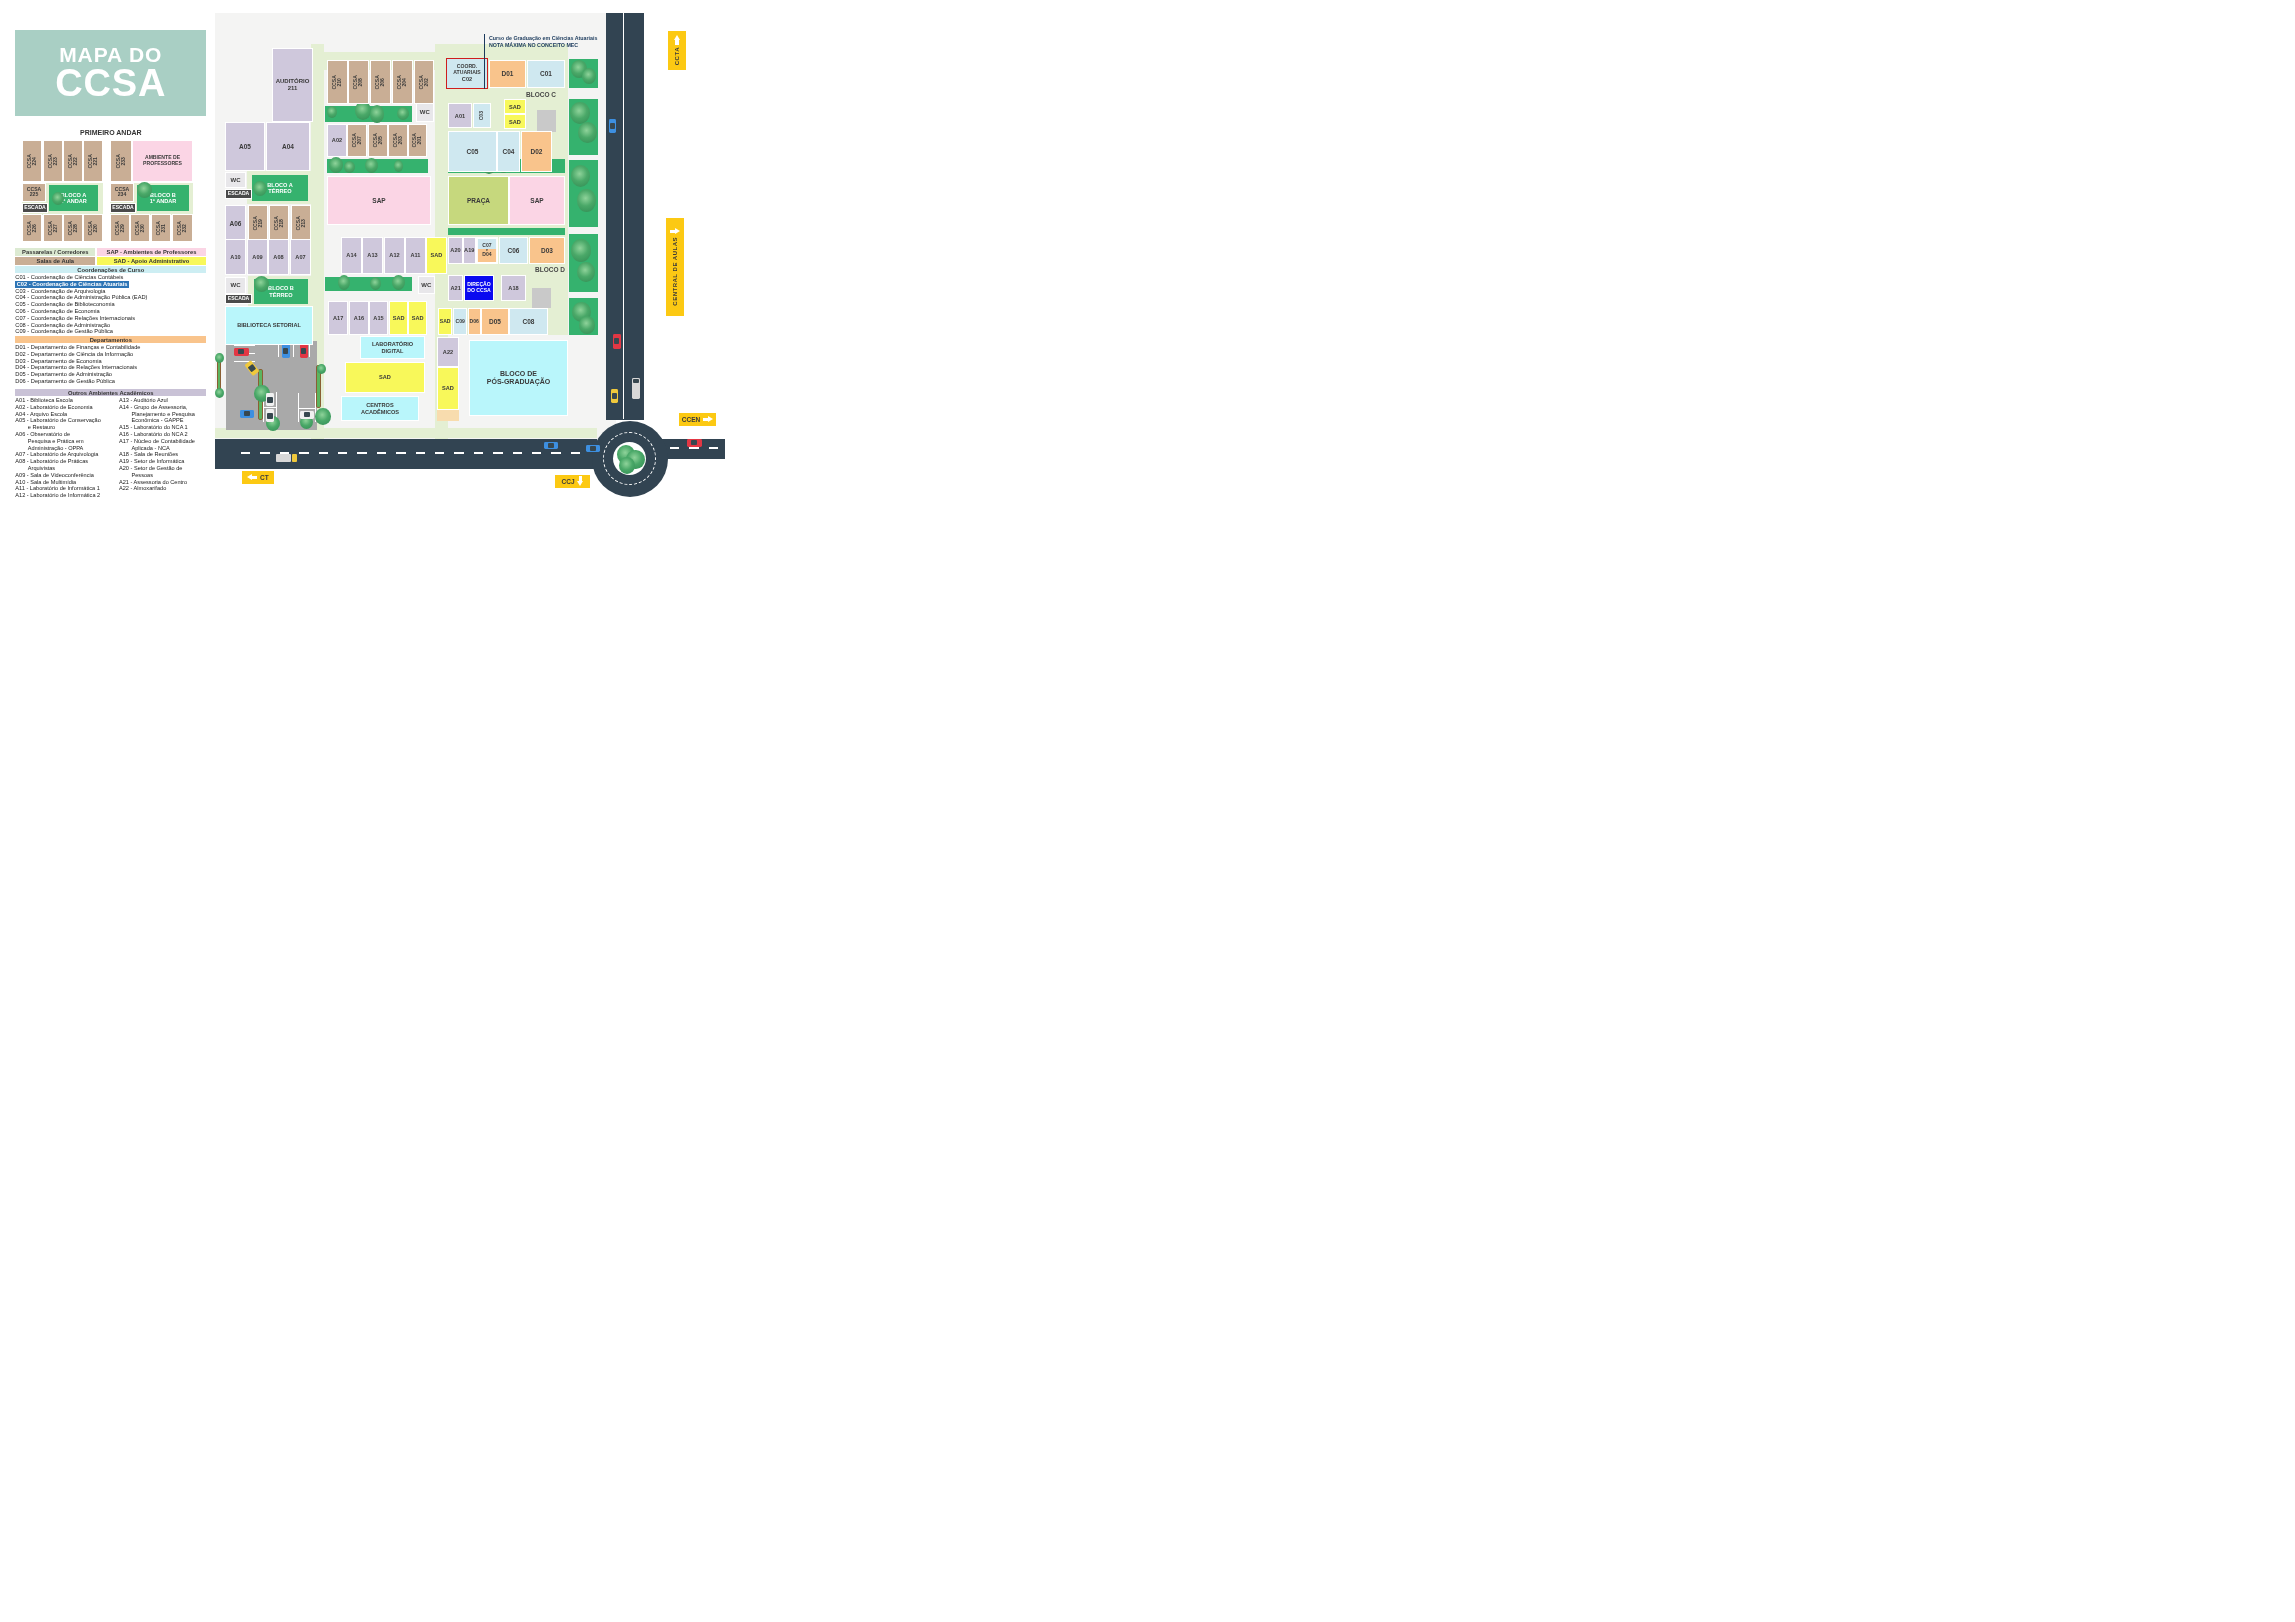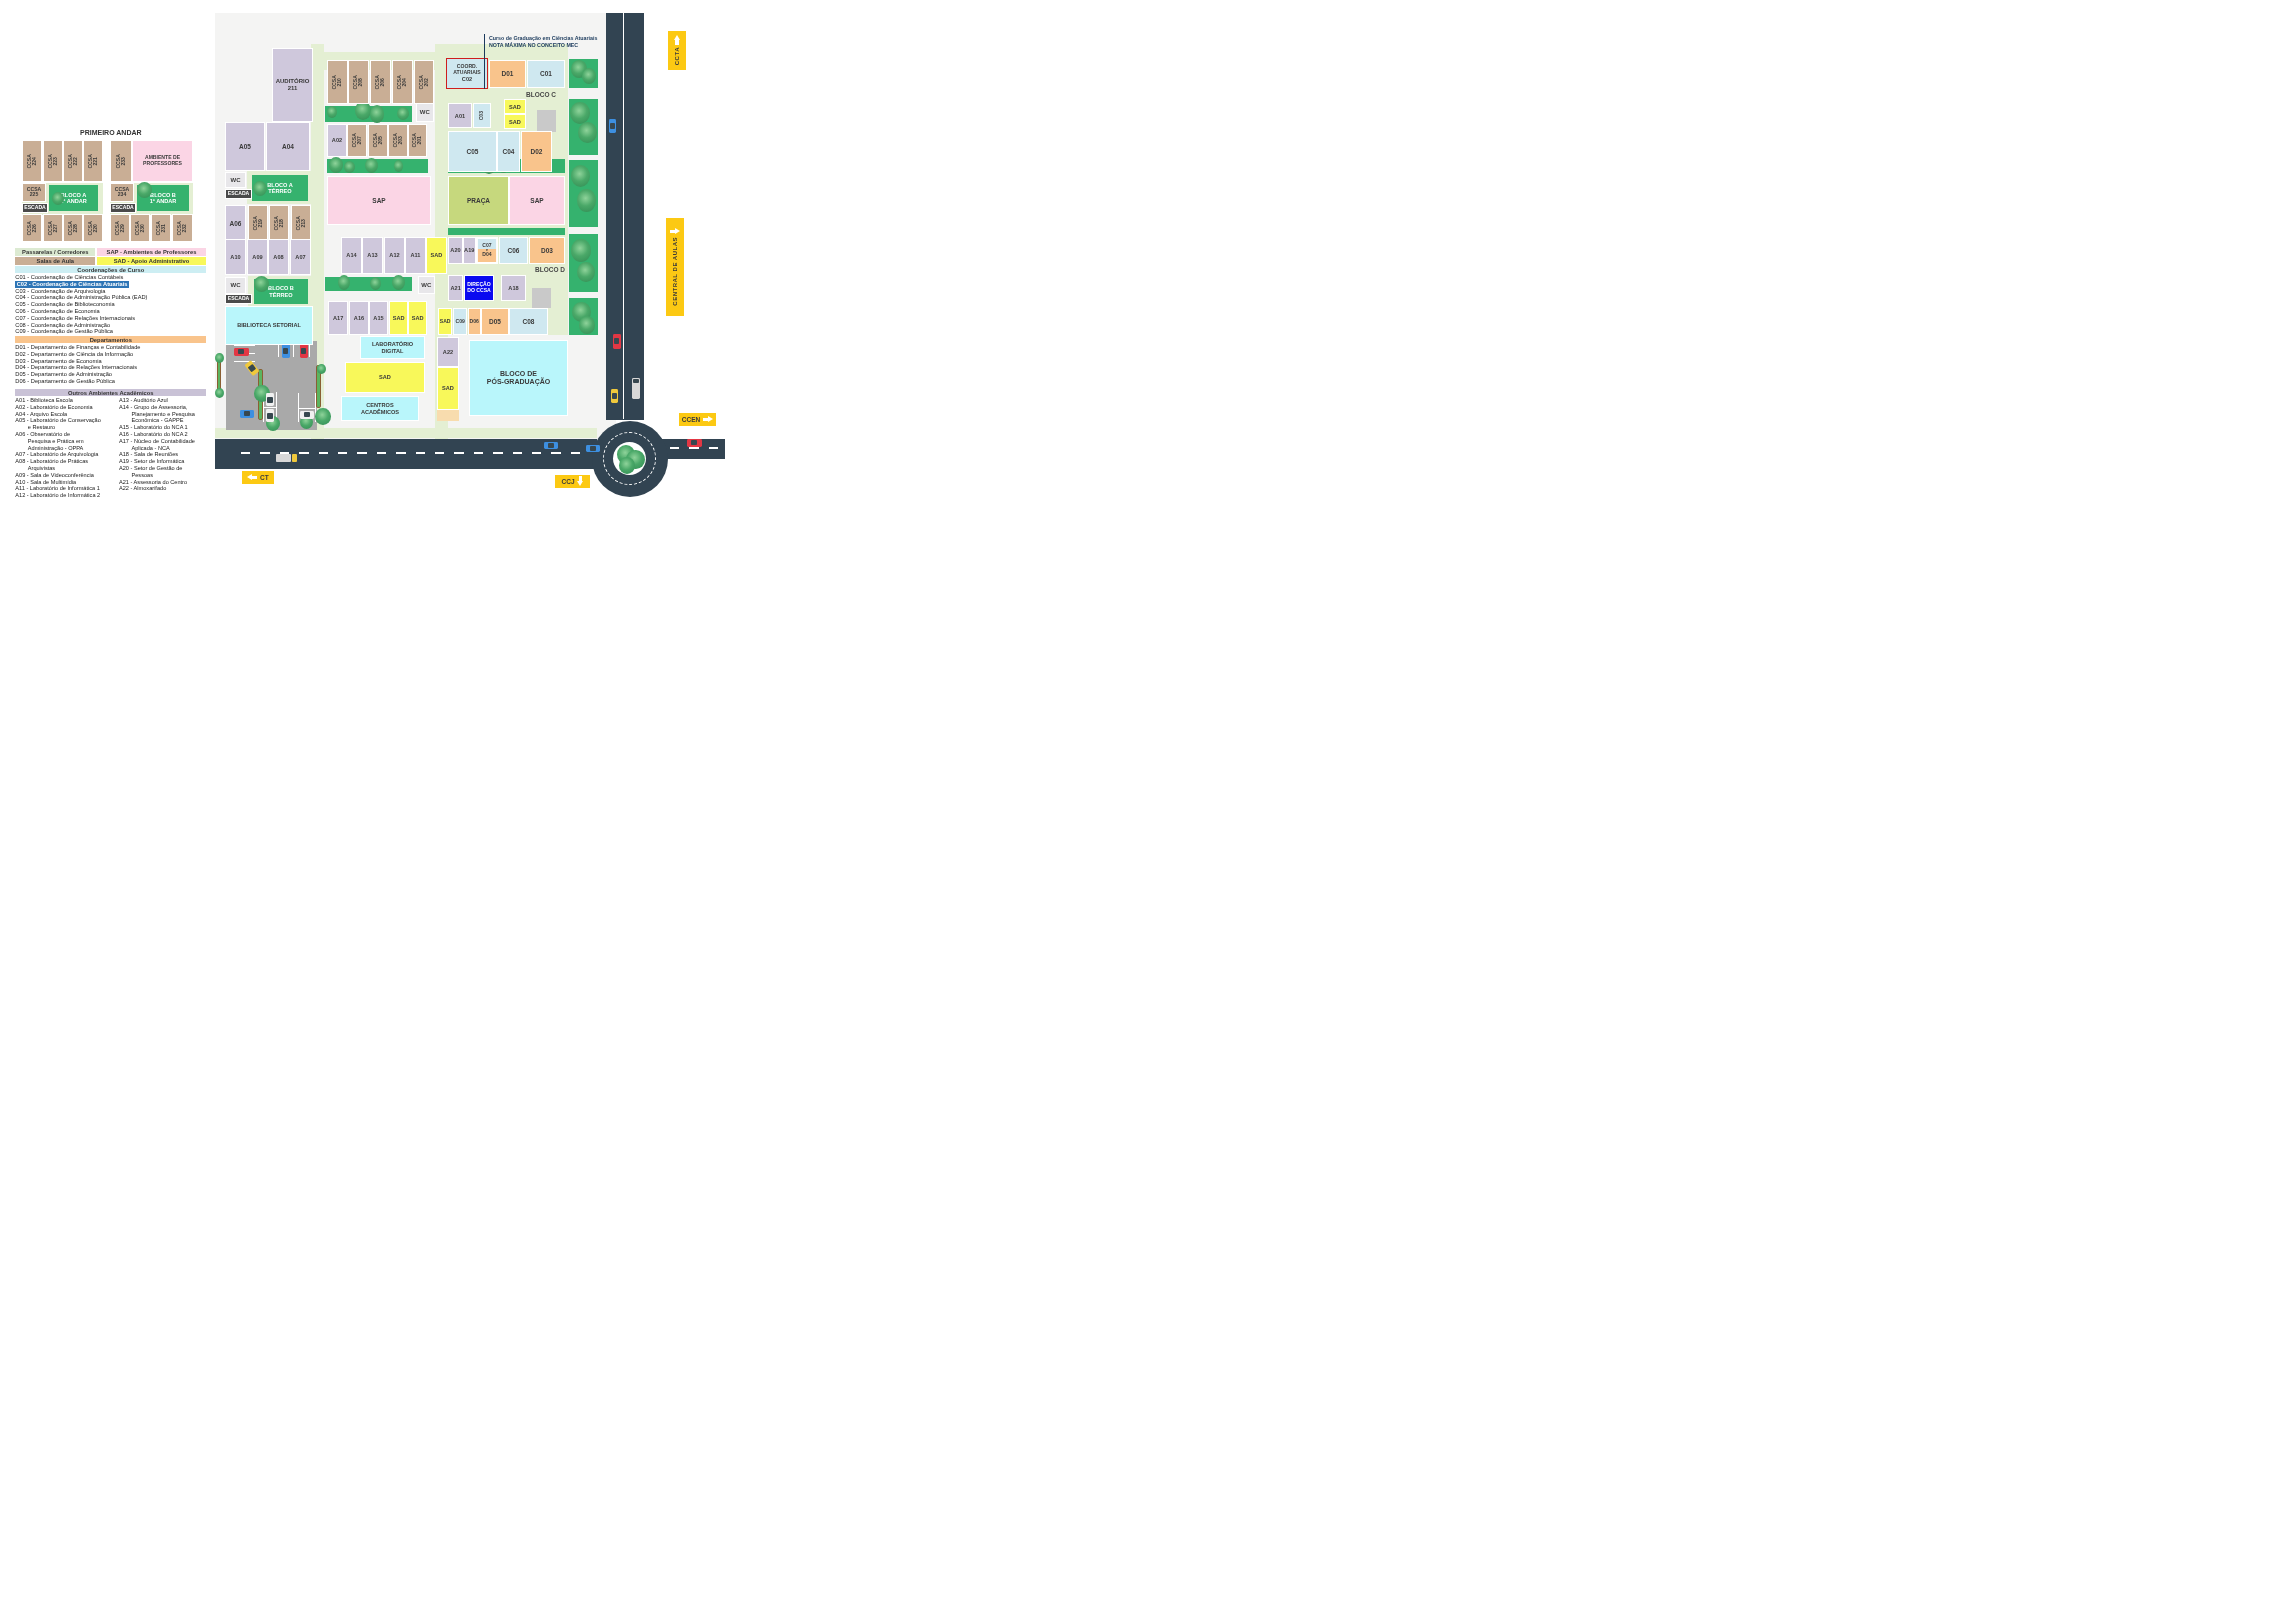--- a/index.html
+++ b/index.html
@@ -44,20 +44,24 @@
   .car{position:absolute;border-radius:1.4px;}
   .car .w{position:absolute;background:#37474f;border-radius:0.9px;}
   .note{position:absolute;font-weight:bold;font-size:5.3px;color:#1b3a5c;line-height:1.3;white-space:nowrap;}
   .blk-label{position:absolute;font-weight:bold;font-size:6.5px;color:#474747;}
 </style>
 </head>
 <body>
 
 <div id="stage">
 
+  <div class="abs" style="left:15.3px;top:30px;width:191px;height:86px;background:#a9cfc4;display:flex;flex-direction:column;align-items:center;justify-content:center;color:#fff;">
+    <div style="font-size:21px;font-weight:bold;letter-spacing:0.9px;line-height:1;">MAPA DO</div>
+    <div style="font-size:38px;font-weight:bold;letter-spacing:0.9px;line-height:0.95;">CCSA</div>
+  </div>
 
   <div class="abs" style="left:15.3px;top:129px;width:191px;text-align:center;font-weight:bold;font-size:7px;color:#333;">PRIMEIRO ANDAR</div>
 
   <div class="corr" style="left:22px;top:183px;width:81px;height:32px;"></div>
   <div class="r tan v" style="left:22px;top:140px;width:20px;height:42px;">
       <div class="lbl f11">
         <span>CCSA</span>
         <span>224</span>
       </div>
     </div>

